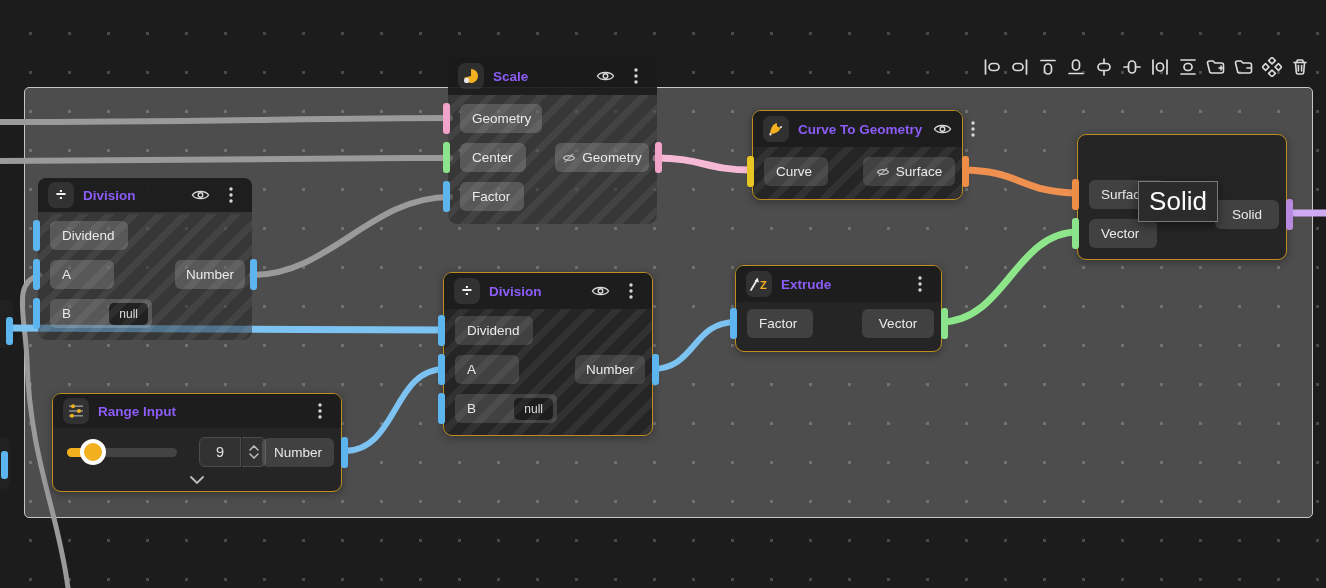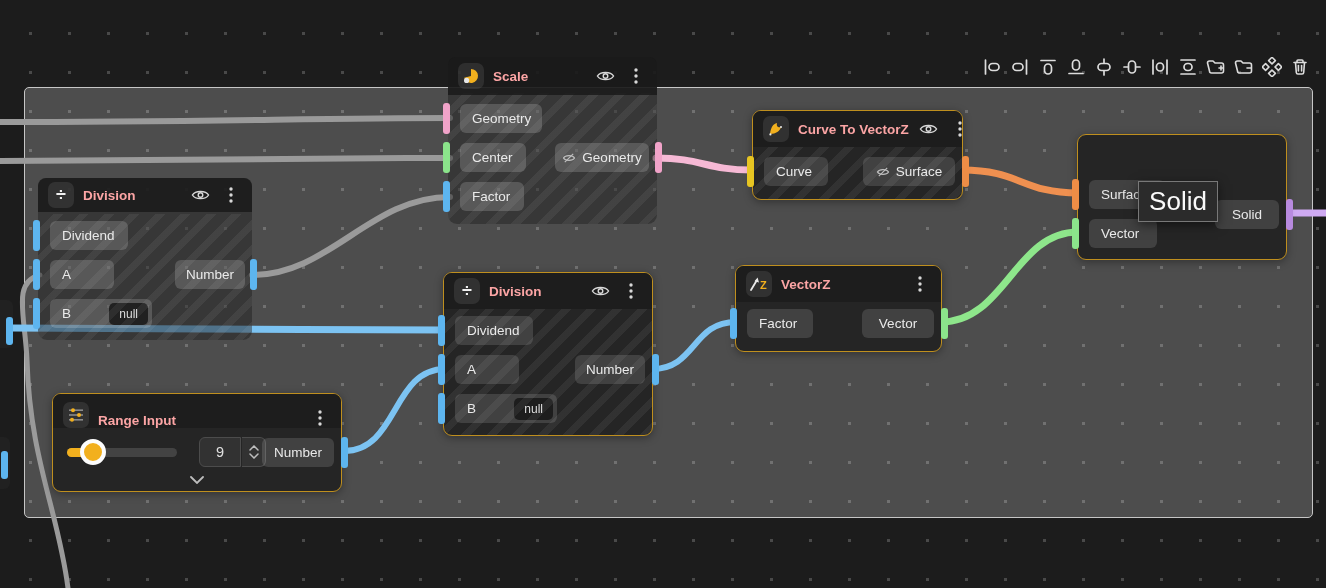--- a/index.html
+++ b/index.html
@@ -36,21 +36,21 @@
   }
   .node-header {
     position:relative; height:36px; display:flex; align-items:center; gap:9px;
     background:#1d1d1d; border-radius:8px 8px 0 0; padding:0 10px; z-index:2;
   }
   .node.faded .node-header { background:rgba(26,26,26,0.85); }
   .icon-tile {
     width:26px; height:26px; border-radius:7px; background:rgba(255,255,255,0.09);
     display:flex; align-items:center; justify-content:center; flex:none;
   }
-  .node-title { font-size:13.5px; font-weight:bold; color:#fca5a5; flex:1; white-space:nowrap; }
+  .node-title { font-size:13.5px; font-weight:bold; color:#8b5cf6; flex:1; white-space:nowrap; }
   .hbtn { width:22px; height:20px; display:flex; align-items:center; justify-content:center; flex:none; }
   .row { position:absolute; left:0; right:0; height:29px; }
   .chip {
     position:absolute; top:0; height:29px; display:flex; align-items:center;
     padding:0 12px; background:rgba(255,255,255,0.13); border-radius:6px;
     font-size:13.5px; color:#e9e9e9; white-space:nowrap;
   }
   .node.faded .chip { background:rgba(255,255,255,0.17); }
   .chip.out { justify-content:center; gap:6px; }
   .badge {
@@ -262,21 +262,21 @@
 
 <div class="node selected hatched" style="left:752px; top:110px; width:211px; height:90px;">
   <div class="node-header">
     <span class="icon-tile">
       <svg width="18" height="18" viewBox="0 0 18 18">
           <path d="M3 14 C4 7, 6 4, 10 3 C9 7, 12 8, 14 7 C13 11, 9 14, 3 14 Z" fill="#f2b01e"></path>
           <circle cx="3.4" cy="14.4" r="1.1" fill="#eaeaea"></circle>
           <circle cx="14" cy="7" r="1.0" fill="#eaeaea"></circle>
         </svg>
     </span>
-    <span class="node-title">Curve To VectorZ</span>
+    <span class="node-title">Curve To Geometry</span>
     <span class="hbtn">
       <svg width="19" height="14" viewBox="0 0 20 14" fill="none" stroke="#d8d8d8" stroke-width="1.5">
           <path d="M1.5 7 C4.5 2, 15.5 2, 18.5 7 C15.5 12, 4.5 12, 1.5 7 Z"></path>
           <circle cx="10" cy="7" r="2.4"></circle>
         </svg>
     </span>
     <span class="hbtn">
       <svg width="4" height="16" viewBox="0 0 4 16" fill="#d8d8d8">
           <circle cx="2" cy="2" r="1.7"></circle>
           <circle cx="2" cy="8" r="1.7"></circle>
@@ -411,21 +411,21 @@
 
 <div class="node selected" style="left:735px; top:265px; width:207px; height:87px;">
   <div class="node-header">
     <span class="icon-tile">
       <svg width="20" height="16" viewBox="0 0 20 16">
           <path d="M2 14 L8 4" stroke="#eaeaea" stroke-width="1.8" stroke-linecap="round"></path>
           <path d="M8.6 1.5 L10 6.5 L5.5 5.2 Z" fill="#eaeaea"></path>
           <text x="11" y="13" font-family="Liberation Sans, sans-serif" font-size="11" font-weight="bold" fill="#f2b01e">Z</text>
         </svg>
     </span>
-    <span class="node-title">VectorZ</span>
+    <span class="node-title">Extrude</span>
     <span class="hbtn">
       <svg width="4" height="16" viewBox="0 0 4 16" fill="#d8d8d8">
           <circle cx="2" cy="2" r="1.7"></circle>
           <circle cx="2" cy="8" r="1.7"></circle>
           <circle cx="2" cy="14" r="1.7"></circle>
         </svg>
     </span>
   </div>
   <div class="row" style="top:43px;">
     <span class="port in p-blue" style="left:-6.5px;"></span>
@@ -433,21 +433,21 @@
         <span>Factor</span>
       </span>
     <span class="chip out" style="right:7px; width:72px;">
         <span>Vector</span>
       </span>
     <span class="port outp p-green" style="right:-6.5px;"></span>
   </div>
 </div>
 
 <div class="node selected" style="left:52px; top:393px; width:290px; height:99px;">
-  <div class="node-header" style="height:34px;align-items:flex-end;">
+  <div class="node-header" style="height:34px;">
     <span class="icon-tile">
       <svg width="18" height="16" viewBox="0 0 18 16">
           <line x1="2" y1="3.2" x2="16" y2="3.2" stroke="#8a8a8a" stroke-width="1.6"></line>
           <circle cx="6" cy="3.2" r="2" fill="#f2b01e"></circle>
           <line x1="2" y1="8" x2="16" y2="8" stroke="#8a8a8a" stroke-width="1.6"></line>
           <circle cx="12" cy="8" r="2" fill="#f2b01e"></circle>
           <line x1="2" y1="12.8" x2="16" y2="12.8" stroke="#8a8a8a" stroke-width="1.6"></line>
           <circle cx="5" cy="12.8" r="2" fill="#f2b01e"></circle>
         </svg>
     </span>

